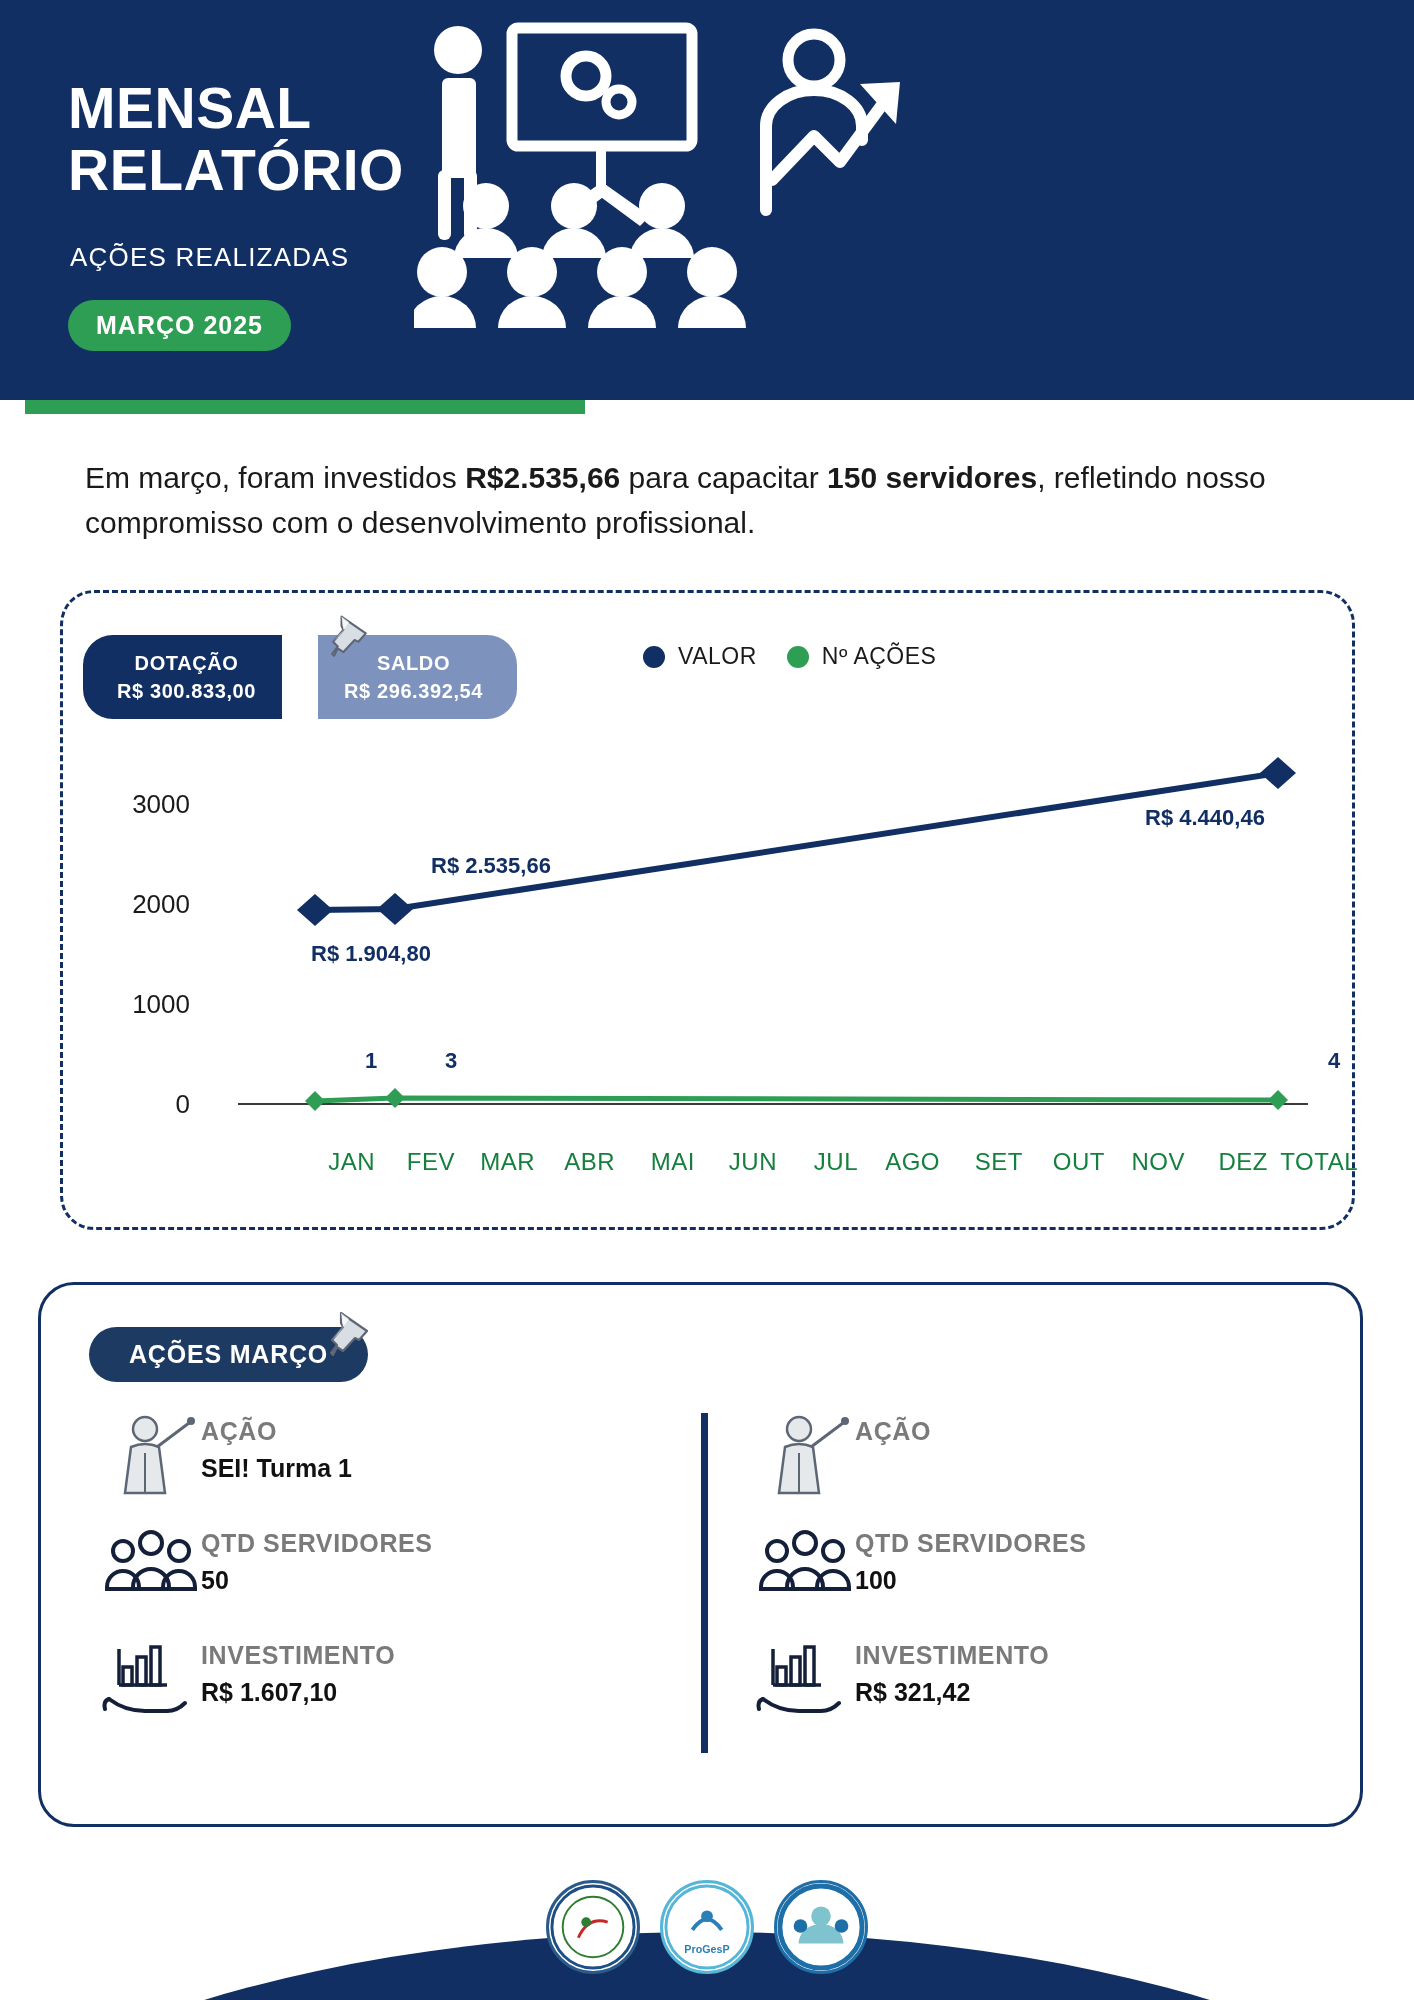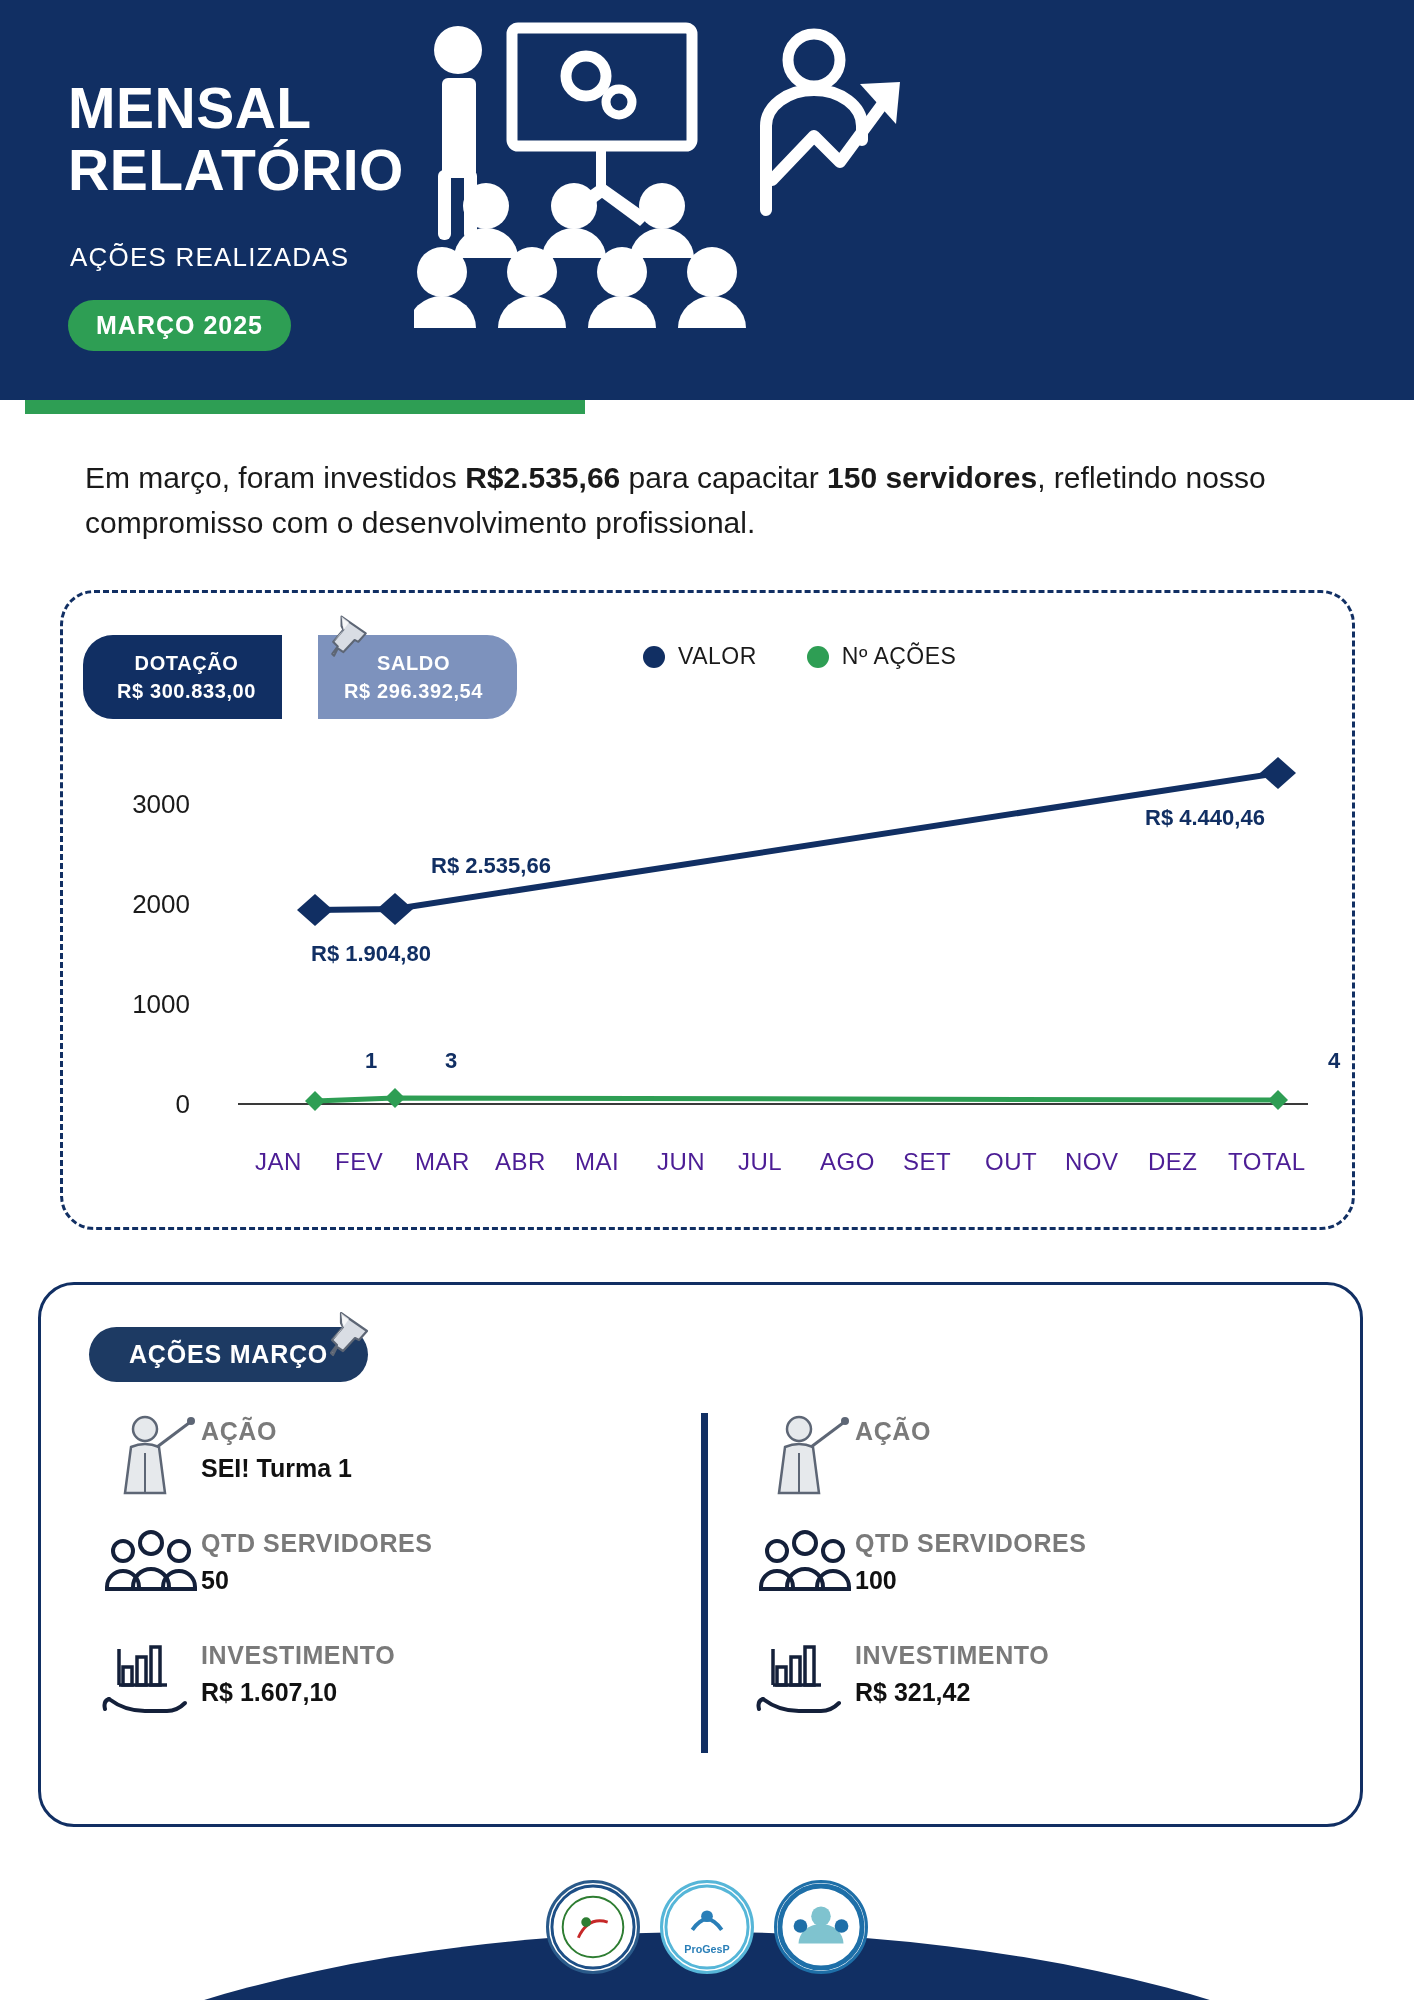--- a/index.html
+++ b/index.html
@@ -129,21 +129,21 @@
     top: 18px;
     width: 56px;
     height: 56px;
     z-index: 5;
   }
   .legend {
     position: absolute;
     left: 580px;
     top: 50px;
     display: flex;
-    gap: 50px;
+    gap: 30px;
     align-items: center;
   }
   .legend-item { display: flex; align-items: center; gap: 13px; }
   .legend-swatch { width: 22px; height: 22px; border-radius: 50%; }
   .legend-label { font-size: 23px; color: #1a1a1a; letter-spacing: 0.5px; }
 
   .plot-wrap {
     position: absolute;
     left: 0; top: 0;
     width: 1295px; height: 640px;
@@ -153,22 +153,22 @@
     right: 1168px;
     font-size: 26px;
     color: #1a1a1a;
     text-align: right;
     width: 110px;
   }
   .x-label {
     position: absolute;
     top: 555px;
     font-size: 24px;
-    color: #4c1d95;
-    text-align: left;
+    color: #15803d;
+    text-align: right;
     letter-spacing: 0.5px;
   }
   .val-label {
     position: absolute;
     font-size: 22px;
     font-weight: bold;
     color: #112f63;
     white-space: nowrap;
   }
   .cnt-label {

